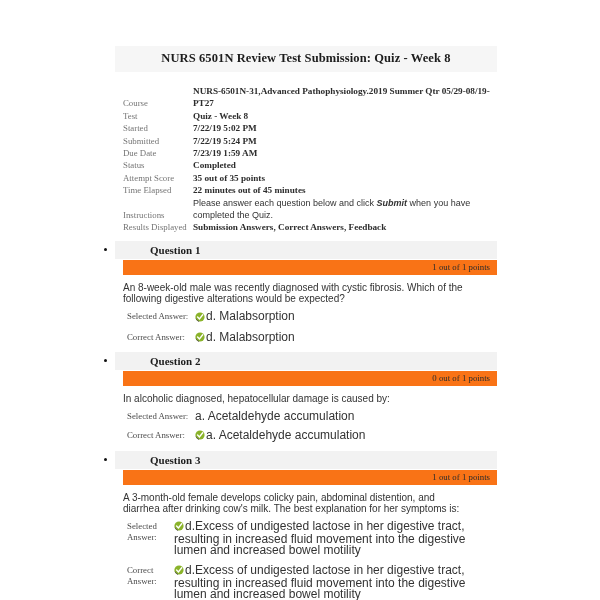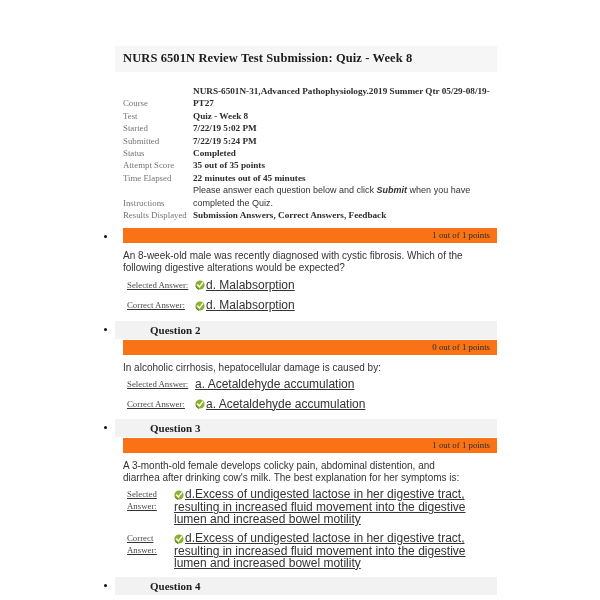--- a/index.html
+++ b/index.html
@@ -6,20 +6,21 @@
   html,body { width:600px; height:600px; background:#ffffff; overflow:hidden; }
   body { font-family:"Liberation Sans", sans-serif; color:#333; }
 
   .page { padding-top:46px; }
 
   
   .title-band {
     margin-left:115px; width:382px;
     background:#f6f6f6;
     padding:5px 8px 6px 8px;
+    text-align:center;
   }
   .page-title {
     font-family:"Liberation Serif", serif;
     font-size:12.5px; font-weight:bold; color:#1c1c1c;
     letter-spacing:0.1px;
   }
 
   
   .meta { margin-left:123px; width:368px; margin-top:13px; }
   .meta-row { display:flex; align-items:flex-end; }
@@ -55,21 +56,21 @@
   .q-band2 {
     background:#f97316; margin-left:8px; margin-top:1px;
     padding:2px 7px 3px 0; text-align:right;
     font-family:"Liberation Serif", serif;
     font-size:8.8px; color:#2b2b2b;
   }
   .q-body {
     margin:7px 0 5px 8px; width:350px;
     font-size:10px; line-height:11.6px; color:#333;
   }
-  .answers { margin-left:12px; margin-top:6px;text-decoration:underline; }
+  .answers { margin-left:12px; margin-top:6px; }
   .answer-row { display:flex; margin-bottom:7.5px; }
   .answer-label {
     flex:none; width:68px;
     font-family:"Liberation Serif", serif;
     font-size:8.8px; line-height:11.6px; color:#4a4a4a;
   }
   .answer-row.narrow .answer-label { width:47px; }
   .answer-value { flex:1; font-size:12px; line-height:11.6px; color:#333; }
   .check-icon { display:inline-block; vertical-align:-1.5px; margin-right:1px; }
 </style>
@@ -92,20 +93,24 @@
   </div>
       <div class="meta-row">
     <div class="meta-label">Started</div>
     <div class="meta-value">7/22/19 5:02 PM</div>
   </div>
       <div class="meta-row">
     <div class="meta-label">Submitted</div>
     <div class="meta-value">7/22/19 5:24 PM</div>
   </div>
       <div class="meta-row">
+    <div class="meta-label">Due Date</div>
+    <div class="meta-value">7/23/19 1:59 AM</div>
+  </div>
+      <div class="meta-row">
     <div class="meta-label">Status</div>
     <div class="meta-value">Completed</div>
   </div>
       <div class="meta-row">
     <div class="meta-label">Attempt Score</div>
     <div class="meta-value">35 out of 35 points</div>
   </div>
       <div class="meta-row">
     <div class="meta-label">Time Elapsed</div>
     <div class="meta-value">22 minutes out of 45 minutes</div>
@@ -116,20 +121,23 @@
   </div>
       <div class="meta-row">
     <div class="meta-label">Results Displayed</div>
     <div class="meta-value">Submission Answers, Correct Answers, Feedback</div>
   </div>
     </div>
 
   <div class="questions" id="questions">
       <div class="question">
     <span class="bullet"></span>
+    <div class="q-band1">
+      <h2 class="q-title">Question 1</h2>
+    </div>
     <div class="q-band2">
       <span class="q-points">1 out of 1 points</span>
     </div>
     <div class="q-body">An 8-week-old male was recently diagnosed with cystic fibrosis. Which of the following digestive alterations would be expected?</div>
     <div class="answers">
           <div class="answer-row">
     <div class="answer-label">Selected Answer:</div>
     <div class="answer-value">
       <span class="check-icon"><svg width="10" height="10" viewBox="0 0 10 10">
                   <circle cx="5" cy="5" r="4.6" fill="#8ab32a"></circle>
@@ -151,21 +159,21 @@
         </div>
   </div>
       <div class="question">
     <span class="bullet"></span>
     <div class="q-band1">
       <h2 class="q-title">Question 2</h2>
     </div>
     <div class="q-band2">
       <span class="q-points">0 out of 1 points</span>
     </div>
-    <div class="q-body">In alcoholic cirrhosis, hepatocellular damage is caused by:</div>
+    <div class="q-body">In alcoholic diagnosed, hepatocellular damage is caused by:</div>
     <div class="answers">
           <div class="answer-row">
     <div class="answer-label">Selected Answer:</div>
     <div class="answer-value">
       <span class="answer-text">a. Acetaldehyde accumulation</span>
     </div>
   </div>
           <div class="answer-row">
     <div class="answer-label">Correct Answer:</div>
     <div class="answer-value">

